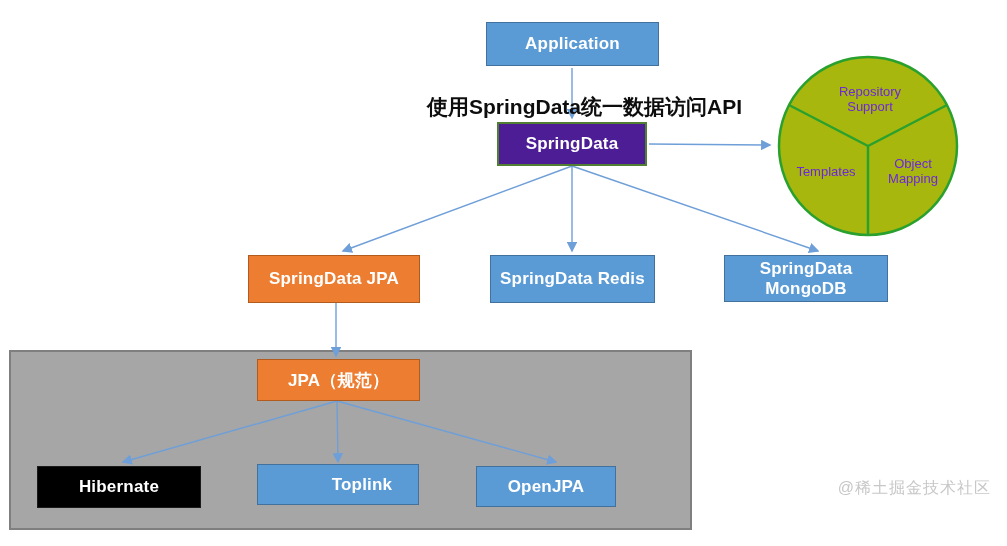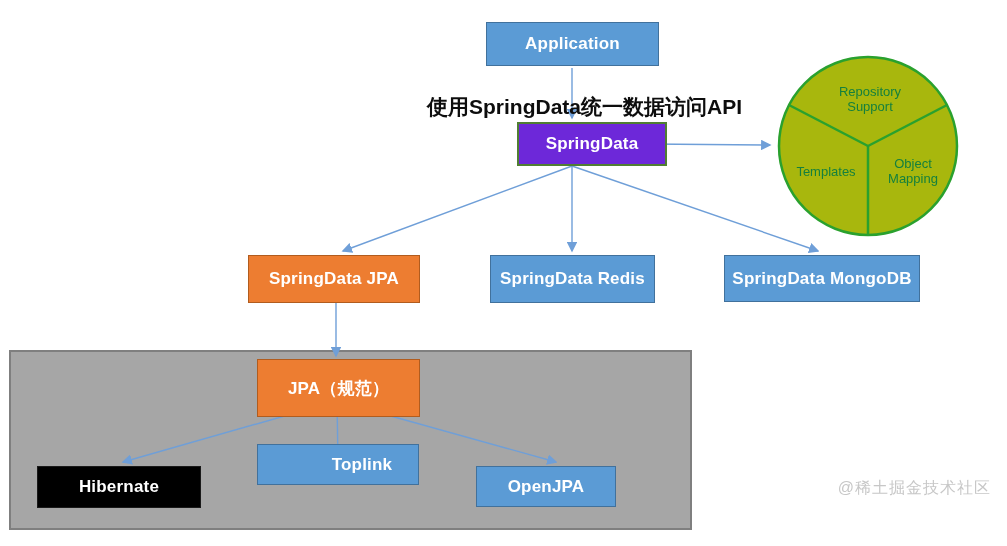--- a/index.html
+++ b/index.html
@@ -11,29 +11,29 @@
   .panel{
     position:absolute;left:9px;top:350px;width:683px;height:180px;
     background:#a6a6a6;border:2px solid #7f7f7f;box-sizing:border-box;z-index:0;
   }
   .node{
     position:absolute;display:flex;align-items:center;justify-content:center;
     color:#ffffff;font-size:17px;font-weight:600;box-sizing:border-box;
     text-align:center;z-index:2;letter-spacing:.2px;
   }
   .node.blue{background:#5b9bd5;border:1.5px solid #41719c;}
-  .node.green{background:#6d28d9;border:2px solid #507e32;margin-left:20px;}
+  .node.green{background:#4c1d95;border:2px solid #507e32;}
   .node.orange{background:#ed7d31;border:1.5px solid #b15c1e;text-align:center;}
   .node.black{background:#000000;border:1px solid #1a1a1a;}
   .annotation{
     position:absolute;left:427px;top:93px;width:260px;z-index:3;
     color:#0d0d0d;font-size:21px;font-weight:600;white-space:nowrap;
   }
   .pie-label{
-    position:absolute;z-index:3;color:#15803d;font-size:13px;line-height:15px;
+    position:absolute;z-index:3;color:#6d28d9;font-size:13px;line-height:15px;
     text-align:center;transform:translate(-50%,-50%);
   }
   .watermark{
     position:absolute;right:16px;top:478px;z-index:3;
     color:#c7c7c7;font-size:16px;letter-spacing:1px;
   }
 </style>
 </head>
 <body>
 
@@ -67,27 +67,27 @@
 <div class="node blue" style="left:486px;top:22px;width:173px;height:44px;">Application</div>
 
 <div class="annotation">使用SpringData统一数据访问API</div>
 
 <div class="node green" style="left:497px;top:122px;width:150px;height:44px;">SpringData</div>
 
 <div class="node orange" style="left:248px;top:255px;width:172px;height:48px;">SpringData JPA</div>
 
 <div class="node blue" style="left:490px;top:255px;width:165px;height:48px;">SpringData Redis</div>
 
-<div class="node blue" style="left:724px;top:255px;width:196px;height:47px;">SpringData MongoDB</div>
+<div class="node blue" style="left:724px;top:255px;width:164px;height:47px;">SpringData MongoDB</div>
 
-<div class="node orange" style="left:257px;top:359px;width:163px;height:58px;">JPA（规范）</div>
+<div class="node orange" style="left:257px;top:359px;width:163px;height:42px;">JPA（规范）</div>
 
 <div class="node black" style="left:37px;top:466px;width:164px;height:42px;text-align:right;">Hibernate</div>
 
-<div class="node blue" style="left:257px;top:444px;width:162px;height:41px;padding-left:48px;">Toplink</div>
+<div class="node blue" style="left:257px;top:464px;width:162px;height:41px;padding-left:48px;">Toplink</div>
 
 <div class="node blue" style="left:476px;top:466px;width:140px;height:41px;text-align:center;">OpenJPA</div>
 
 <div class="pie-label" style="left:870px;top:99px;width:92px;">Repository Support</div>
 <div class="pie-label" style="left:822px;top:171px;width:80px;padding-left:8px;">Templates</div>
 <div class="pie-label" style="left:913px;top:171px;width:66px;">Object Mapping</div>
 
 <div class="watermark">@稀土掘金技术社区</div>
 
 </body></html>

